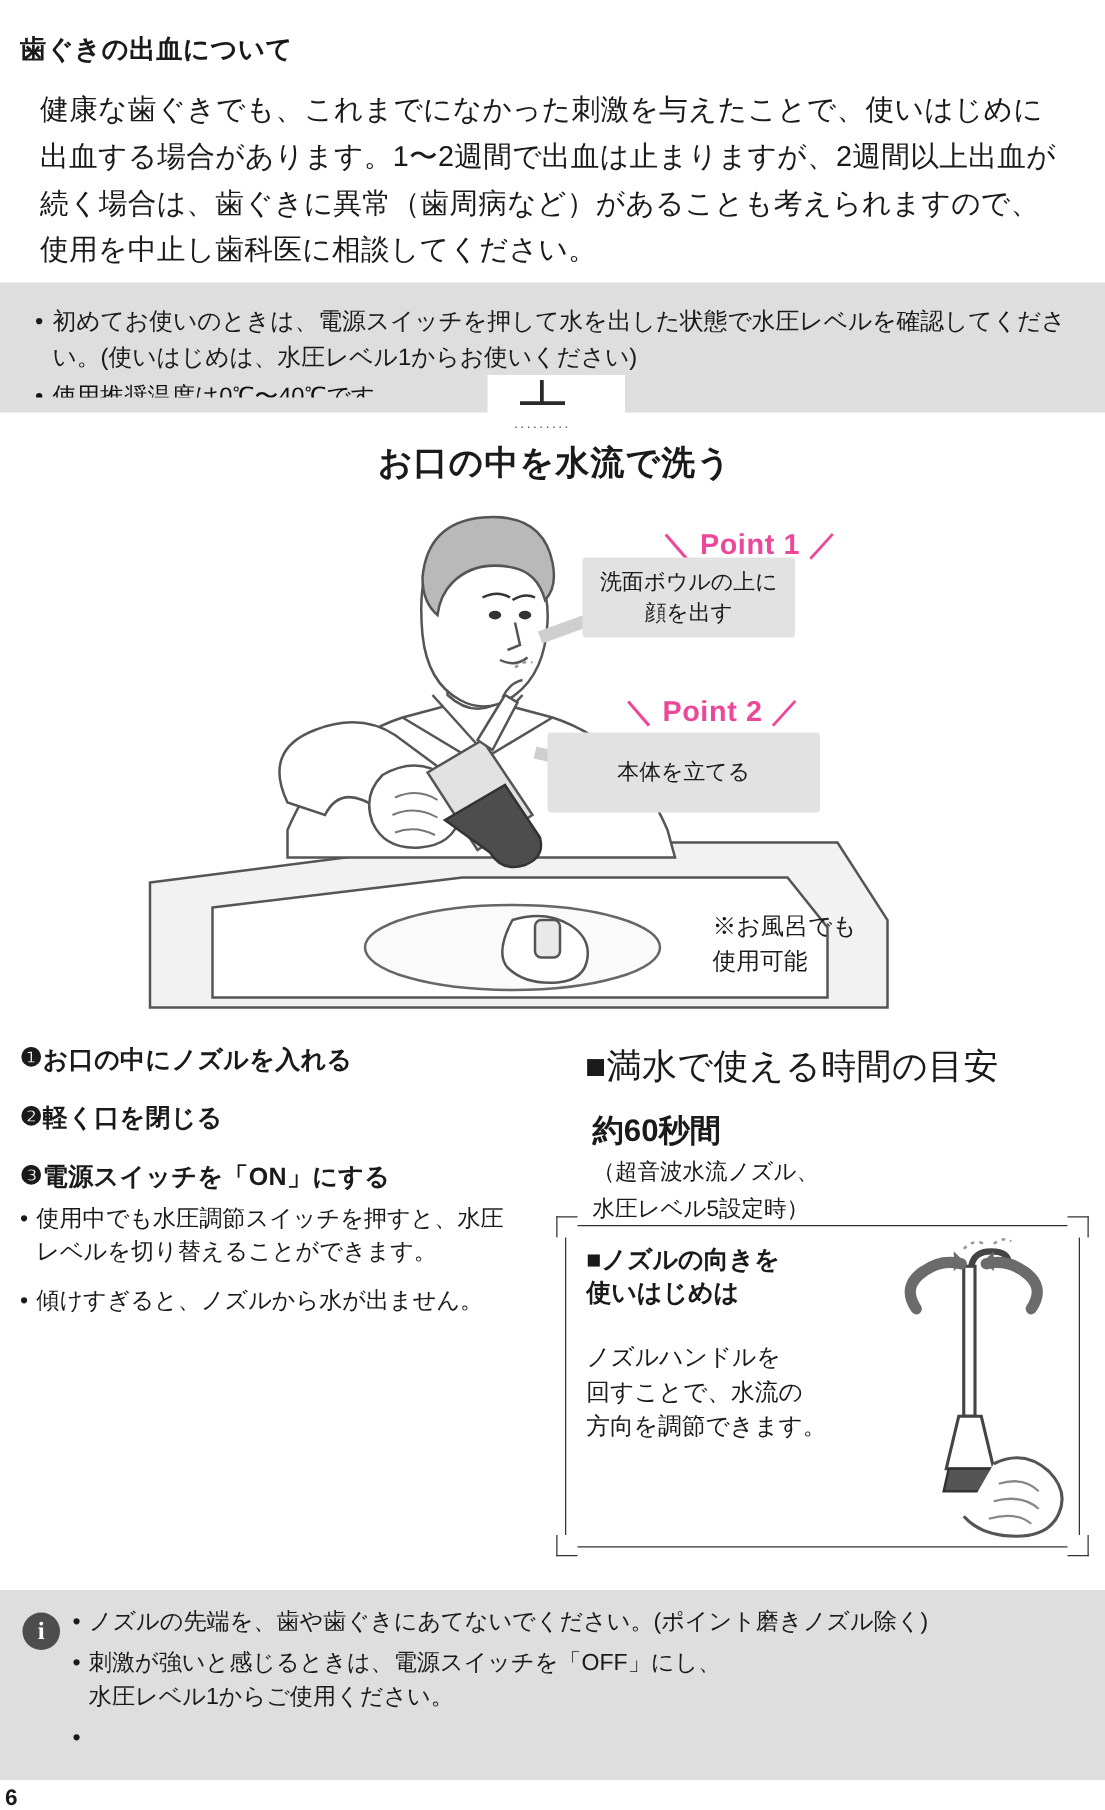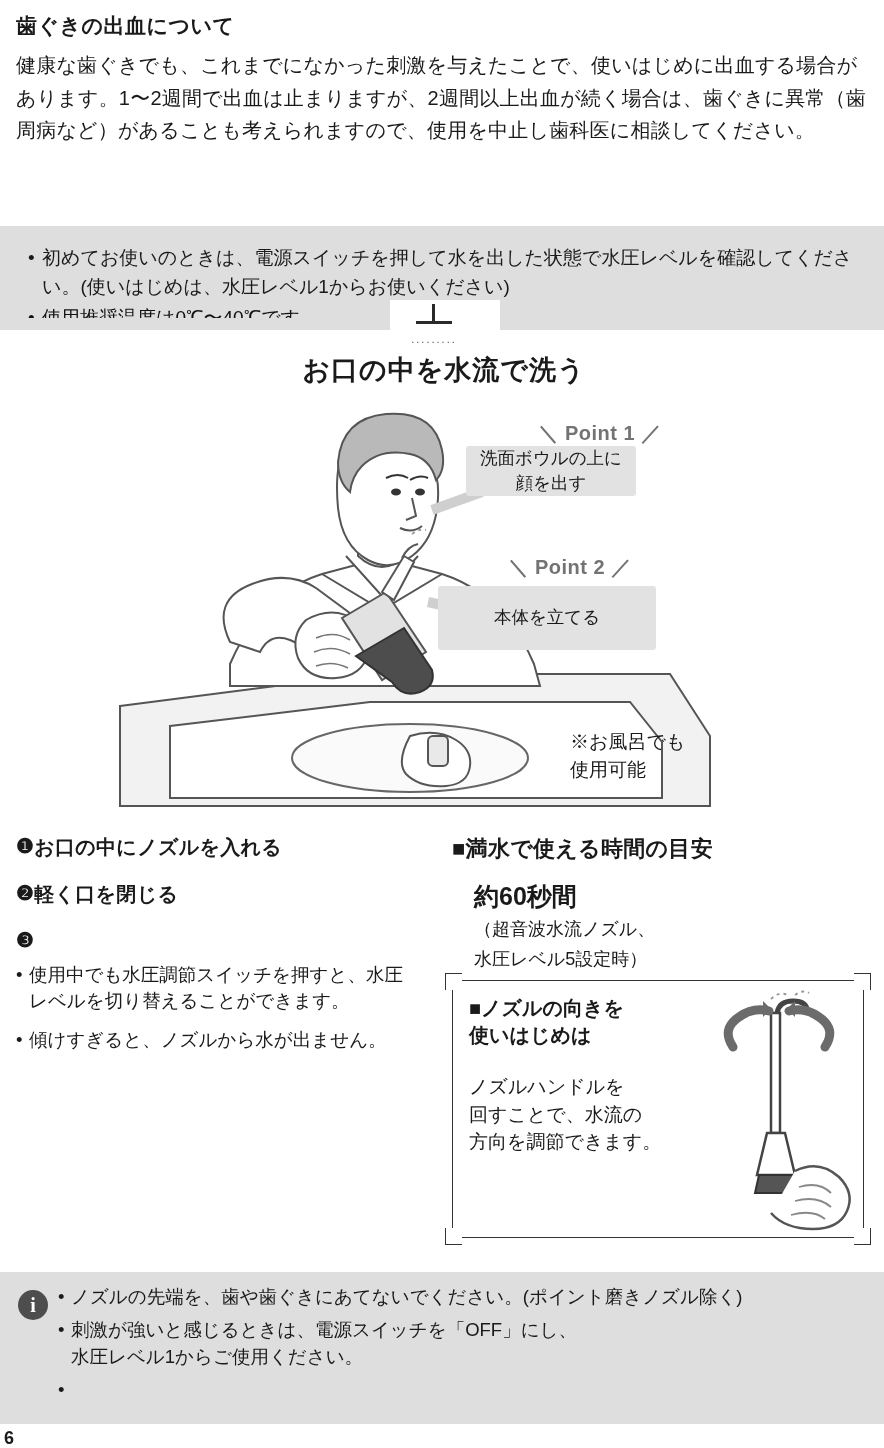--- a/index.html
+++ b/index.html
@@ -18,34 +18,34 @@
   .page {
     position: relative;
     width: 884px;
     height: 1448px;
   }
 
   
   .top-section {
     position: absolute;
     left: 16px;
-    top: 12px;
+    top: 26px;
     width: 852px;
   }
   .section-heading {
     font-size: 21px;
     font-weight: bold;
     letter-spacing: 0.5px;
     margin: 0 0 10px 0;
     line-height: 1.3;
   }
   .body-para {
-    font-size: 20px;
+    font-size: 23px;
     line-height: 1.62;
-    margin: 0;
+    margin: 16px;
     letter-spacing: 0.2px;
   }
 
   
   .gray-band {
     position: absolute;
     left: 0;
     top: 226px;
     width: 884px;
     height: 104px;
@@ -137,24 +137,24 @@
     position: absolute;
     left: 110px;
     top: 406px;
     width: 670px;
     height: 410px;
   }
   .illu svg { display:block; }
 
   .point-label {
     position: absolute;
-    font-size: 20px;
+    font-size: 23px;
     font-weight: bold;
     letter-spacing: 0.5px;
-    color: #737373;
+    color: #ec4899;
   }
   .callout {
     position: absolute;
     background: #e2e2e2;
     border-radius: 3px;
     color: #1a1a1a;
     font-size: 17.5px;
     line-height: 1.45;
     text-align: center;
     display: flex;
@@ -200,24 +200,24 @@
   .note-line .bullet-dot { width: 13px; flex: 0 0 13px; }
 
   
   .right-col {
     position: absolute;
     left: 452px;
     top: 834px;
     width: 416px;
   }
   .rc-heading {
-    font-size: 22px;
-    font-weight: bold;
+    font-size: 28px;
+    font-weight: normal;
     letter-spacing: 0.3px;
-    margin: 0 0 16px 0;
+    margin: 0 0 16px 16px;
   }
   .rc-big {
     font-size: 25px;
     font-weight: bold;
     margin: 0 0 4px 22px;
   }
   .rc-sub {
     font-size: 18px;
     line-height: 1.42;
     margin: 0 0 4px 22px;
@@ -393,40 +393,41 @@
       <path d="M292 152 q6 -12 16 -14" fill="none" stroke="#555" stroke-width="2"></path>
 
       <path d="M302 128 q8 -6 14 -4" fill="none" stroke="#9a9a9a" stroke-width="2" stroke-dasharray="3 4"></path>
 
       <path d="M322 104 L372 86" fill="none" stroke="#cfcfcf" stroke-width="10"></path>
       <path d="M318 196 L372 208" fill="none" stroke="#cfcfcf" stroke-width="10"></path>
     </svg>
   </div>
 
   <div class="point-label" style="left:500px; top:420px; width:200px; text-align:center;">＼ Point 1 ／</div>
-  <div class="callout" style="left:466px; top:446px; width:170px; height:50px; white-space:pre-line;">洗面ボウルの上に
+  <div class="callout" style="left:466px; top:446px; width:170px; height:64px; white-space:pre-line;">洗面ボウルの上に
 顔を出す</div>
 
   <div class="point-label" style="left:470px; top:554px; width:200px; text-align:center;">＼ Point 2 ／</div>
   <div class="callout" style="left:438px; top:586px; width:218px; height:64px; white-space:pre-line;">本体を立てる</div>
 
   <div class="bath-note" style="white-space:pre-line;">※お風呂でも
 使用可能</div>
 
   <div class="steps">
     <div class="step-line">
       <span>❶</span>
       <span>お口の中にノズルを入れる</span>
     </div>
     <div class="step-line">
       <span>❷</span>
       <span>軽く口を閉じる</span>
     </div>
     <div class="step-line">
       <span>❸</span>
+      <span>電源スイッチを「ON」にする</span>
     </div>
   </div>
 
   <div class="left-notes">
     <div class="note-line">
       <span class="bullet-dot">•</span>
       <span>使用中でも水圧調節スイッチを押すと、水圧レベルを切り替えることができます。</span>
     </div>
     <div class="note-line">
       <span class="bullet-dot">•</span>

